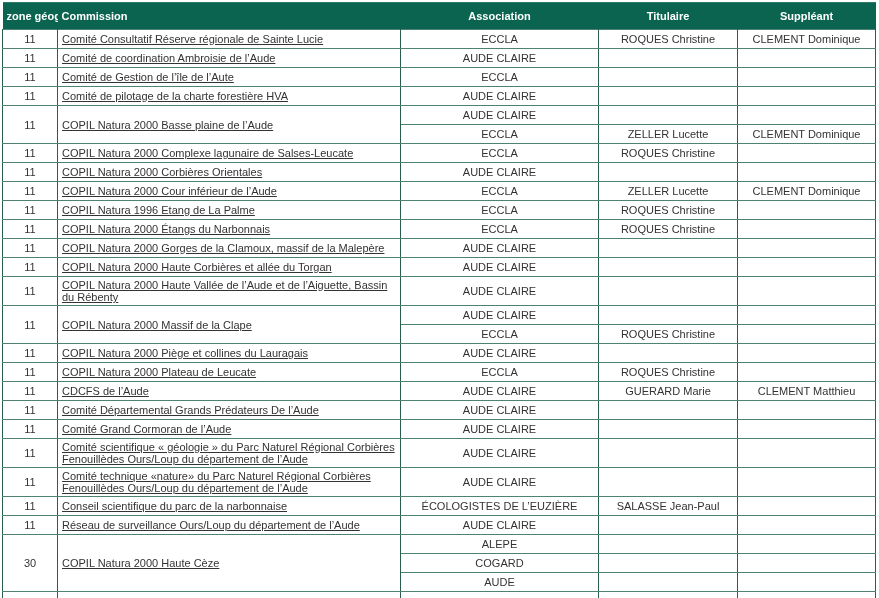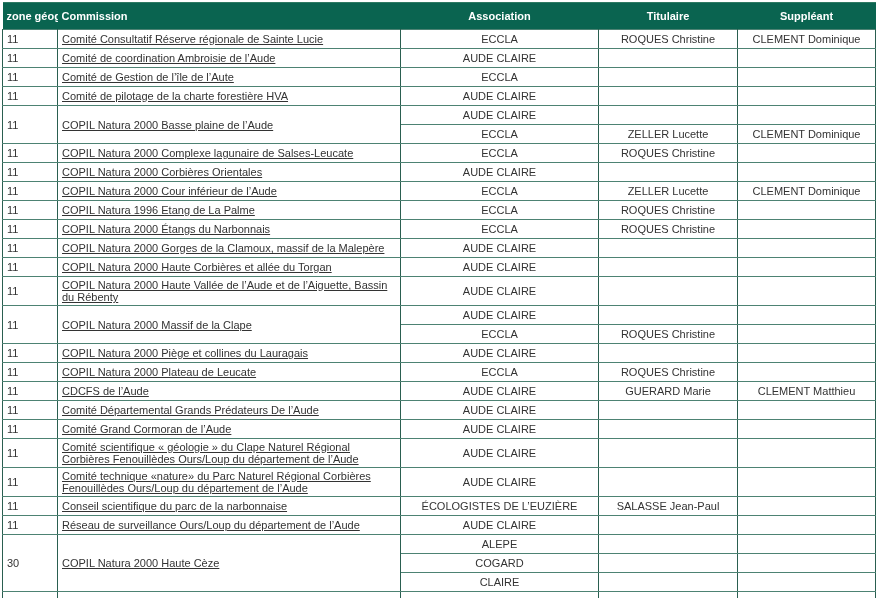--- a/index.html
+++ b/index.html
@@ -48,21 +48,21 @@
     padding: 2px 4px;
     height: 14px;
     vertical-align: middle;
     border-left: 1px solid #2a5e50;
     border-right: 1px solid #2a5e50;
     border-top: 1px solid #4d8273;
     border-bottom: 1px solid #4d8273;
     background: #ffffff;
     overflow: hidden;
   }
-  td.zone        { }
+  td.zone        { text-align: center; }
   td.commission  { text-align: left; text-decoration: underline; }
   td.association, td.titulaire, td.suppleant { text-align: center; }
 </style>
 </head>
 <body>
 
 <div class="sheet">
   <table class="commissions">
     <colgroup>
       <col style="width:55px">
@@ -219,21 +219,21 @@
         </tr>
         <tr>
           <td class="zone" rowspan="1">11</td>
           <td class="commission" rowspan="1">Comité Grand Cormoran de l’Aude</td>
           <td class="association">AUDE CLAIRE</td>
           <td class="titulaire"></td>
           <td class="suppleant"></td>
         </tr>
         <tr>
           <td class="zone" rowspan="1">11</td>
-          <td class="commission" rowspan="1">Comité scientifique « géologie » du Clape Naturel Régional Corbières Fenouillèdes Ours/Loup du département de l’Aude</td>
+          <td class="commission" rowspan="1">Comité scientifique « géologie » du Parc Naturel Régional Corbières Fenouillèdes Ours/Loup du département de l’Aude</td>
           <td class="association">AUDE CLAIRE</td>
           <td class="titulaire"></td>
           <td class="suppleant"></td>
         </tr>
         <tr>
           <td class="zone" rowspan="1">11</td>
           <td class="commission" rowspan="1">Comité technique «nature» du Parc Naturel Régional Corbières Fenouillèdes Ours/Loup du département de l’Aude</td>
           <td class="association">AUDE CLAIRE</td>
           <td class="titulaire"></td>
           <td class="suppleant"></td>
@@ -258,21 +258,21 @@
           <td class="association">ALEPE</td>
           <td class="titulaire"></td>
           <td class="suppleant"></td>
         </tr>
         <tr>
           <td class="association">COGARD</td>
           <td class="titulaire"></td>
           <td class="suppleant"></td>
         </tr>
         <tr>
-          <td class="association">CLAIRE</td>
+          <td class="association">AUDE</td>
           <td class="titulaire"></td>
           <td class="suppleant"></td>
         </tr>
         <tr>
           <td class="zone" rowspan="1"></td>
           <td class="commission" rowspan="1"></td>
           <td class="association"></td>
           <td class="titulaire"></td>
           <td class="suppleant"></td>
         </tr>

